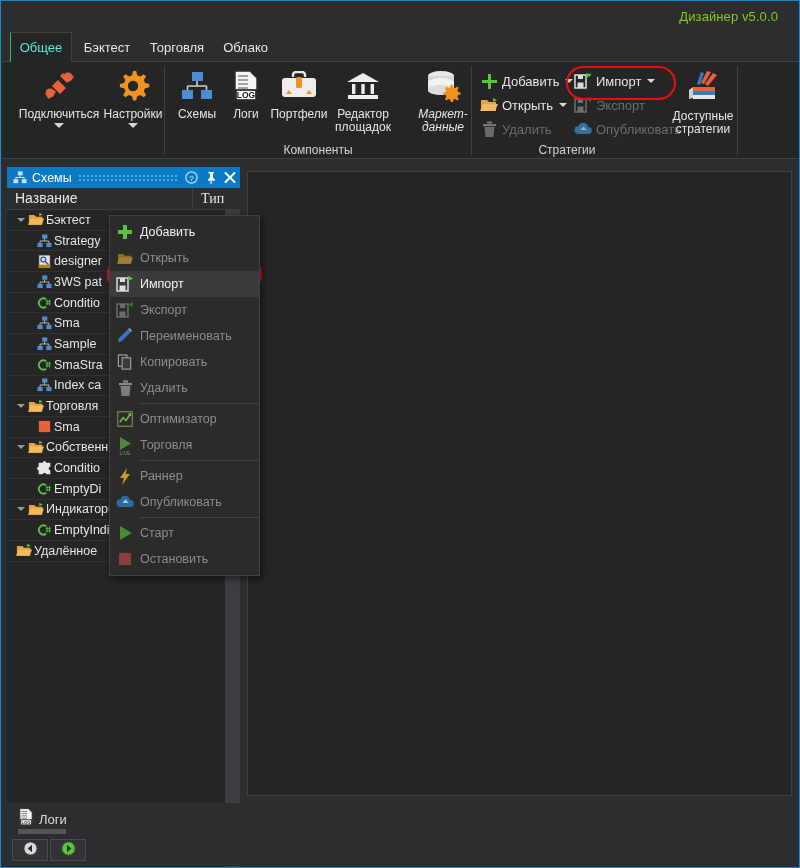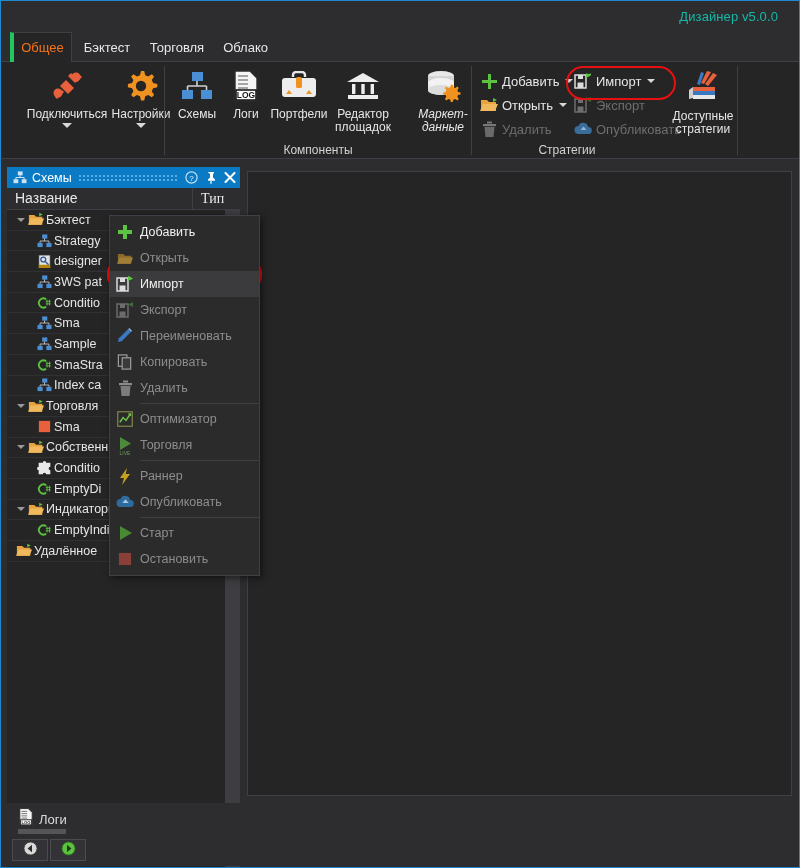--- a/index.html
+++ b/index.html
@@ -18,40 +18,40 @@
     overflow: hidden;
   }
 
   
   #titlebar {
     position: absolute; left: 1px; top: 1px; width: 798px; height: 30px;
     background: #2d2d30;
   }
   #title-text {
     position: absolute; right: 22px; top: 7px;
-    font-size: 13px; color: #14b8a6;
+    font-size: 13px; color: #84cc16;
     letter-spacing: .1px;
   }
 
   
   #tabstrip {
     position: absolute; left: 1px; top: 31px; width: 798px; height: 30px;
     background: #2d2d30;
     border-bottom: 1px solid #3f3f46;
   }
   .tab {
     position: absolute; top: 0; height: 30px;
     display: flex; align-items: center; justify-content: center;
     font-size: 13px; color: #e8e8e8; cursor: default;
     padding: 0 12px;
   }
   .tab.active {
     background: #252526;
-    color: #f97316;
-    border-left: 4px solid #22c55e;
+    color: #5eead4;
+    border-left: 1px solid #22c55e;
     border-right: 1px solid #3f3f46;
     border-top: 1px solid #3f3f46;
   }
 
   
   #ribbon {
     position: absolute; left: 1px; top: 61px; width: 798px; height: 97px;
     background: #252526;
     border-bottom: 1px solid #3f3f46;
   }
@@ -245,21 +245,21 @@
     <div class="tab" style="left:140px;width:70px;">
       <span>Торговля</span>
     </div>
     <div class="tab" style="left:214px;width:64px;justify-content:flex-end;">
       <span>Облако</span>
     </div>
   </div>
 
   <div id="ribbon">
 
-    <div class="rib-group" style="left:8px;width:162px;">
+    <div class="rib-group" style="left:0;width:162px;">
       <div class="bigbtn" style="left:14px;width:86px;">
         <div class="glyph">
           <svg width="36" height="34" viewBox="0 0 36 34">
             <g fill="#e8603c">
               <path d="M6 28 L13 21 L15 23 L8 30 Z"></path>
               <path d="M11 17 l6 -6 8 8 -6 6 z"></path>
               <path d="M22 4 L29 11 L26 14 L19 7 Z"></path>
               <path d="M28 13 L33 8 L31 6 L26 11 Z"></path>
               <circle cx="9" cy="24" r="4.5"></circle>
               <circle cx="27" cy="8" r="4.5"></circle>

